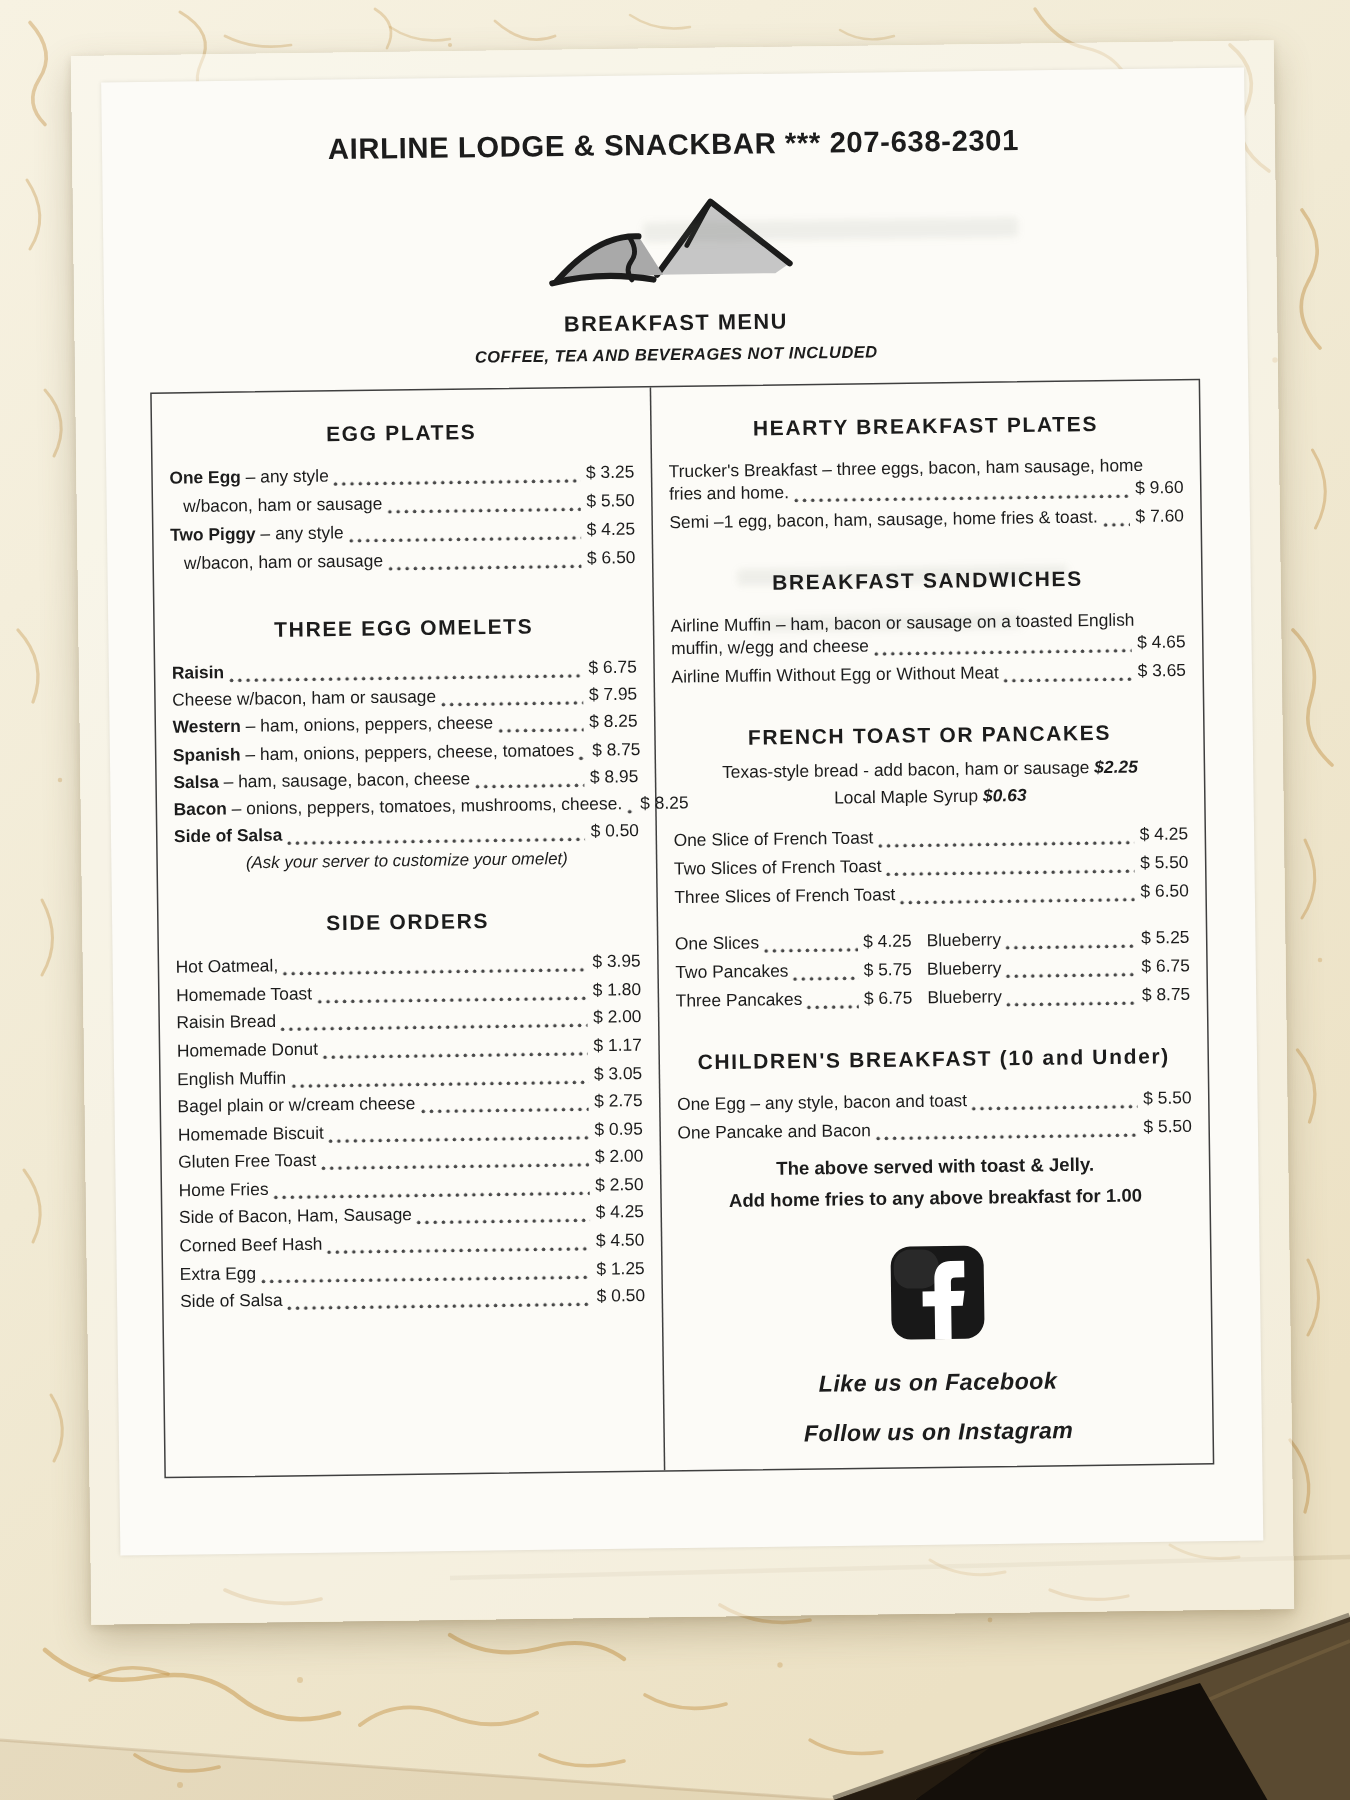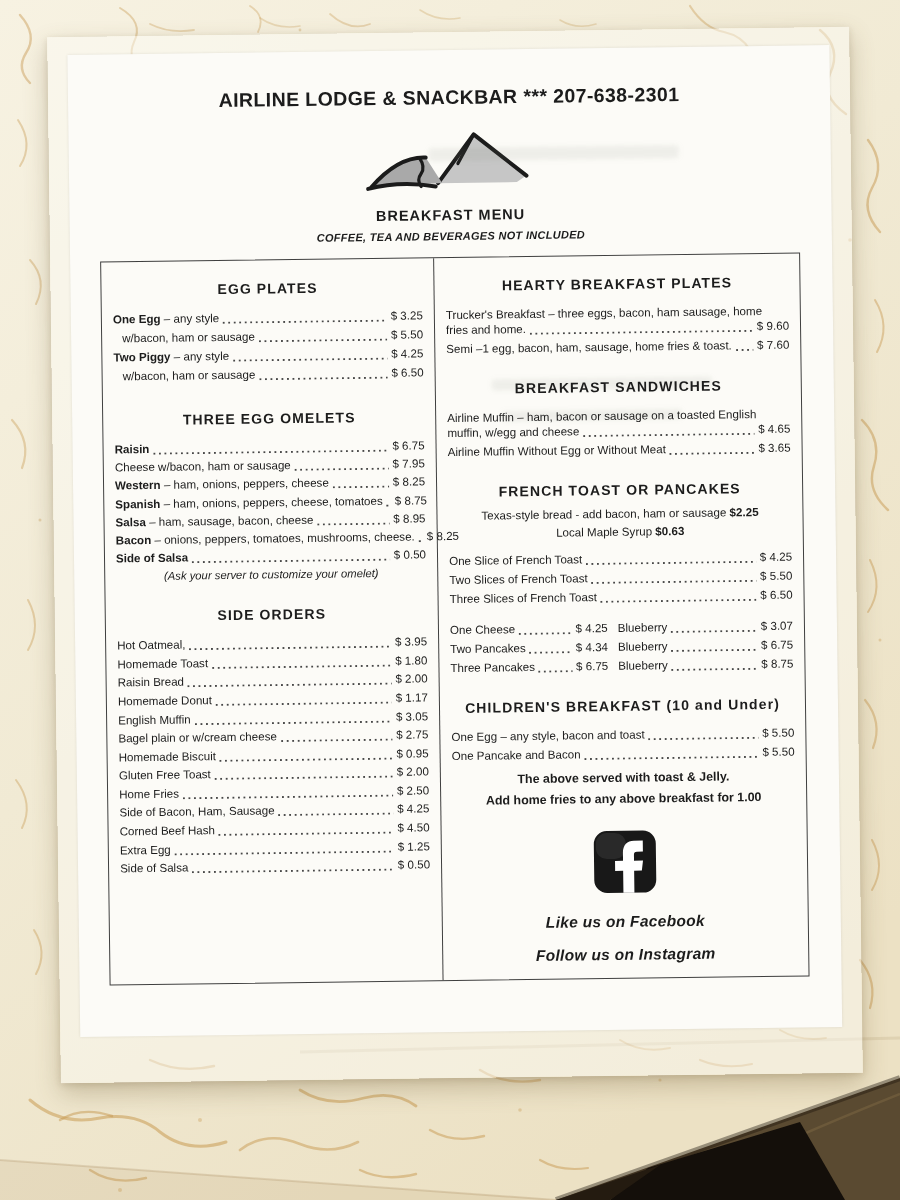--- a/index.html
+++ b/index.html
@@ -40,21 +40,21 @@
   .nm b{font-weight:bold;text-align:right;}
   .item.ind .line{padding-left:9px;}
   .pre{margin-bottom:2px;}
   .leader{flex:1 1 auto;min-width:6px;height:12px;margin:0 2px;align-self:flex-end;
     background-image:radial-gradient(circle,#474747 1.05px,rgba(0,0,0,0) 1.4px);
     background-size:5.5px 5.5px;background-position:0 8px;background-repeat:repeat-x;}
   .price{white-space:nowrap;margin-left:2px;}
   .note{text-align:center;font-style:italic;font-size:11.3px;margin-top:6px;}
 
   .fsub{display:block;text-align:center;font-size:11.6px;margin-top:9px;}
-  .fsub b{font-weight:bold;}
+  .fsub b{font-weight:bold;font-style:italic;}
   .pair{display:flex;}
   .pair .cl{flex:0 0 46%;margin-right:10px;}
   .pair .cr{flex:1;}
   .cnote{text-align:center;font-weight:bold;font-size:12.4px;margin-top:11px;}
   .social{text-align:center;margin-top:24px;}
   .fb{display:inline-block;}
   .soc-line{font-weight:bold;font-style:italic;font-size:15.5px;margin-top:15px;letter-spacing:.3px;}
 </style>
 </head>
 <body>
@@ -394,35 +394,35 @@
                 <div class="line">
                   <span class="nm">Three Slices of French Toast</span>
                   <span class="leader"></span>
                   <span class="price">$ 6.50</span>
                 </div>
               </div>
             </div>
           <div class="list" style="margin-top:18px">
               <div class="item pair">
                 <div class="line cl">
-                  <span class="nm">One Cheese</span>
+                  <span class="nm">One Slices</span>
                   <span class="leader"></span>
                   <span class="price">$ 4.25</span>
                 </div>
                 <div class="line cr">
                   <span class="nm">Blueberry</span>
                   <span class="leader"></span>
-                  <span class="price">$ 3.07</span>
+                  <span class="price">$ 5.25</span>
                 </div>
               </div>
               <div class="item pair">
                 <div class="line cl">
                   <span class="nm">Two Pancakes</span>
                   <span class="leader"></span>
-                  <span class="price">$ 4.34</span>
+                  <span class="price">$ 5.75</span>
                 </div>
                 <div class="line cr">
                   <span class="nm">Blueberry</span>
                   <span class="leader"></span>
                   <span class="price">$ 6.75</span>
                 </div>
               </div>
               <div class="item pair">
                 <div class="line cl">
                   <span class="nm">Three Pancakes</span>

